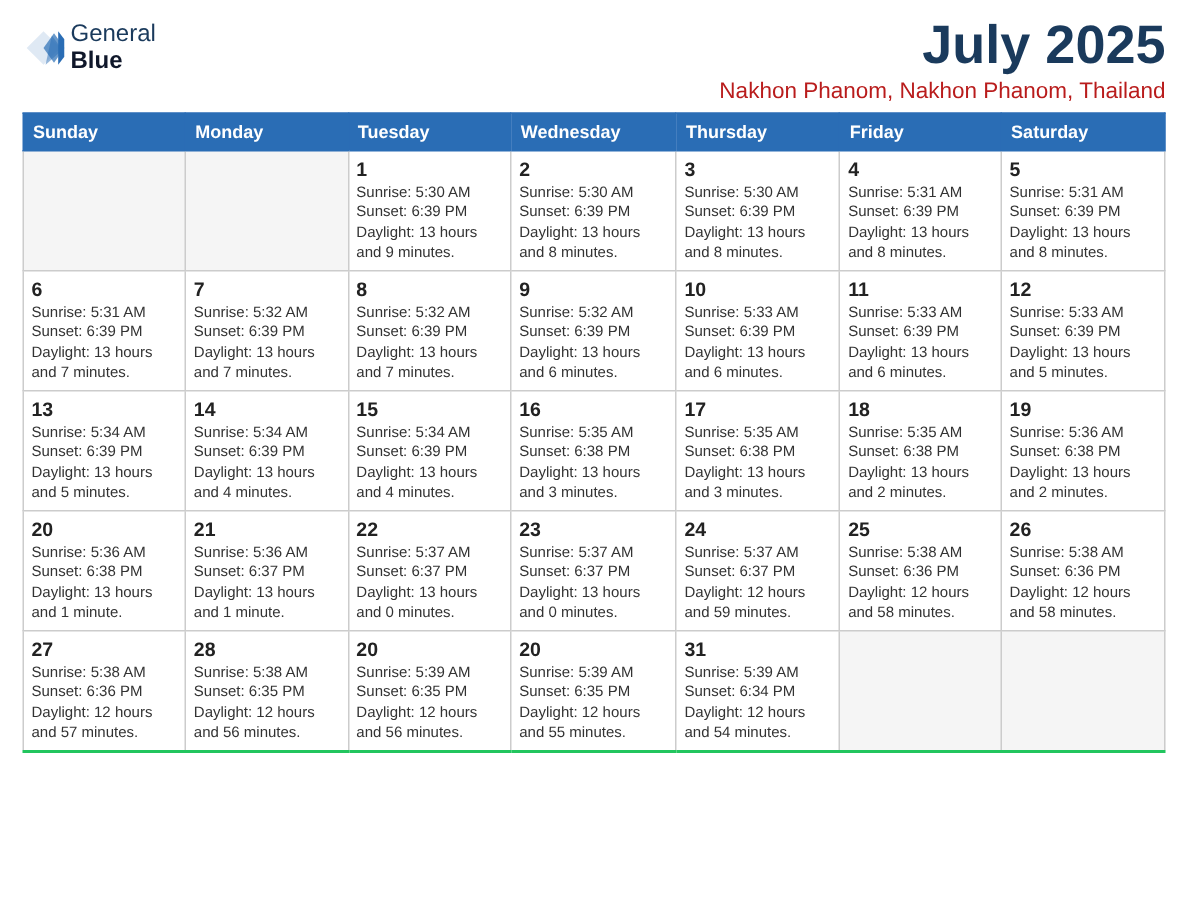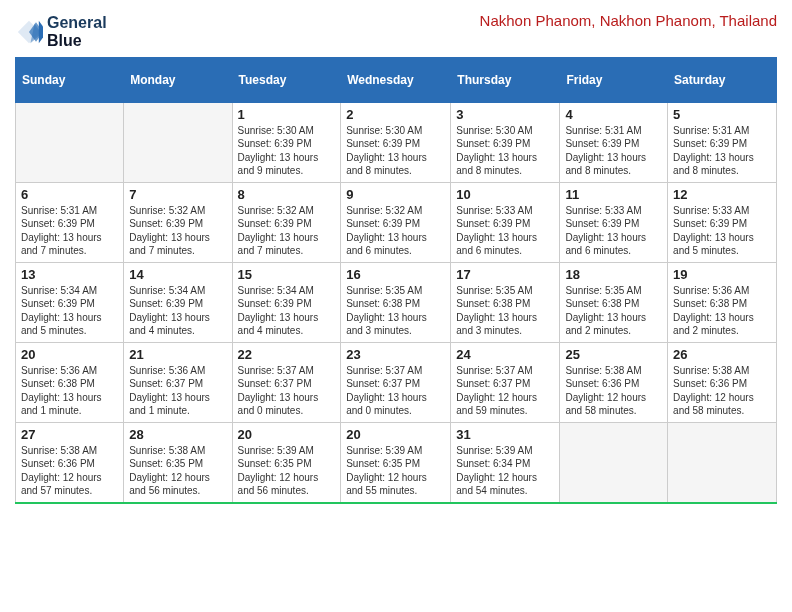--- a/index.html
+++ b/index.html
@@ -48,21 +48,21 @@
     }
     .calendar {
       width: 100%;
       border-collapse: collapse;
       font-size: 10.5px;
     }
     .calendar th {
       background: #2a6db5;
       color: #fff;
       text-align: left;
-      padding: 15px 6px;
+      padding: 5px 6px;
       font-size: 12px;
       font-weight: bold;
       border: 1px solid #2a6db5;
     }
     .calendar td {
       border: 1px solid #ccc;
       vertical-align: top;
       padding: 4px 5px;
       width: 113px;
       min-height: 70px;
@@ -94,25 +94,26 @@
   <div class="header">
     <div class="logo">
       <svg class="logo-icon" viewBox="0 0 40 40">
         <rect x="0" y="0" width="40" height="40" fill="white"></rect>
         <polygon points="20,4 36,20 20,36 4,20" fill="#2a6db5" opacity="0.15"></polygon>
         <polygon points="28,8 38,22 22,36" fill="#2a6db5" opacity="0.5"></polygon>
         <polygon points="30,6 40,20 30,34 20,20" fill="#2a6db5" opacity="0.7"></polygon>
         <polygon points="34,4 40,12 40,28 34,36" fill="#2a6db5"></polygon>
       </svg>
       <div>
-        <div style="font-size:16px;font-weight:bold;color:#1a3a5c;line-height:1.15;">General</div>
+        <div style="font-size:16px;font-weight:normal;color:#1a3a5c;line-height:1.15;">General</div>
         <div style="font-size:16px;font-weight:bold;color:#0f172a;line-height:1.15;">Blue</div>
       </div>
     </div>
     <div class="title-block">
+      <div class="main-title">July 2025</div>
       <div class="subtitle">Nakhon Phanom, Nakhon Phanom, Thailand</div>
     </div>
   </div>
 
   <table class="calendar">
     <thead>
       <tr>
       <th>Sunday</th>
           <th>Monday</th>
           <th>Tuesday</th>

